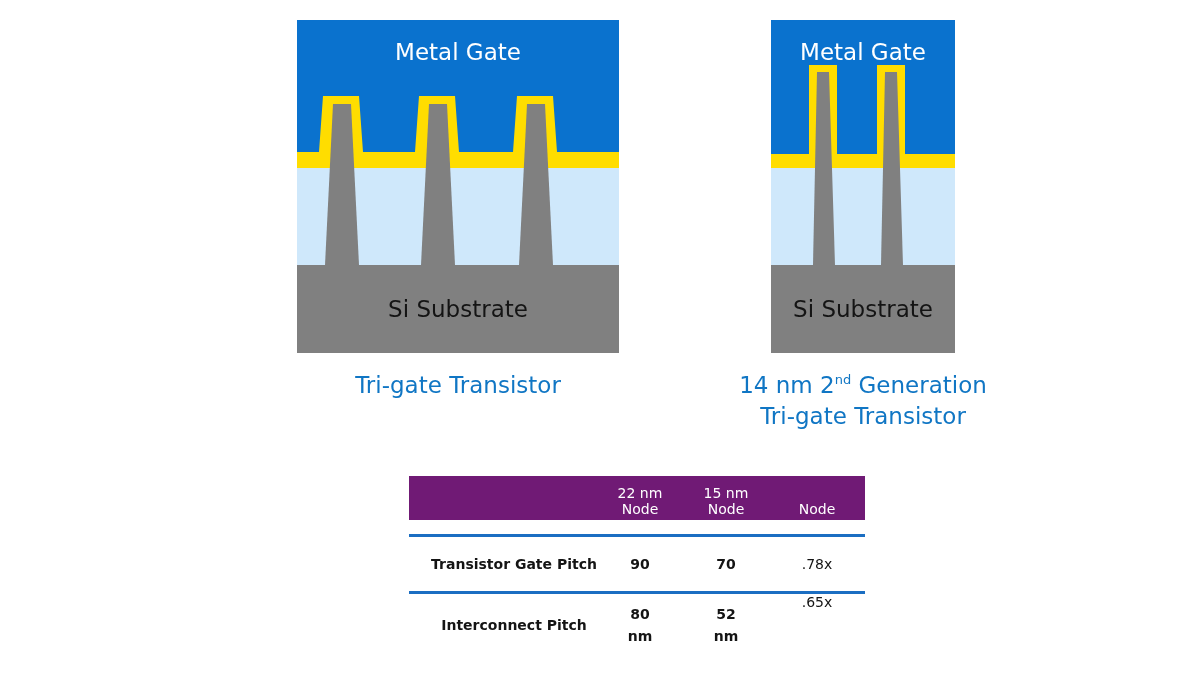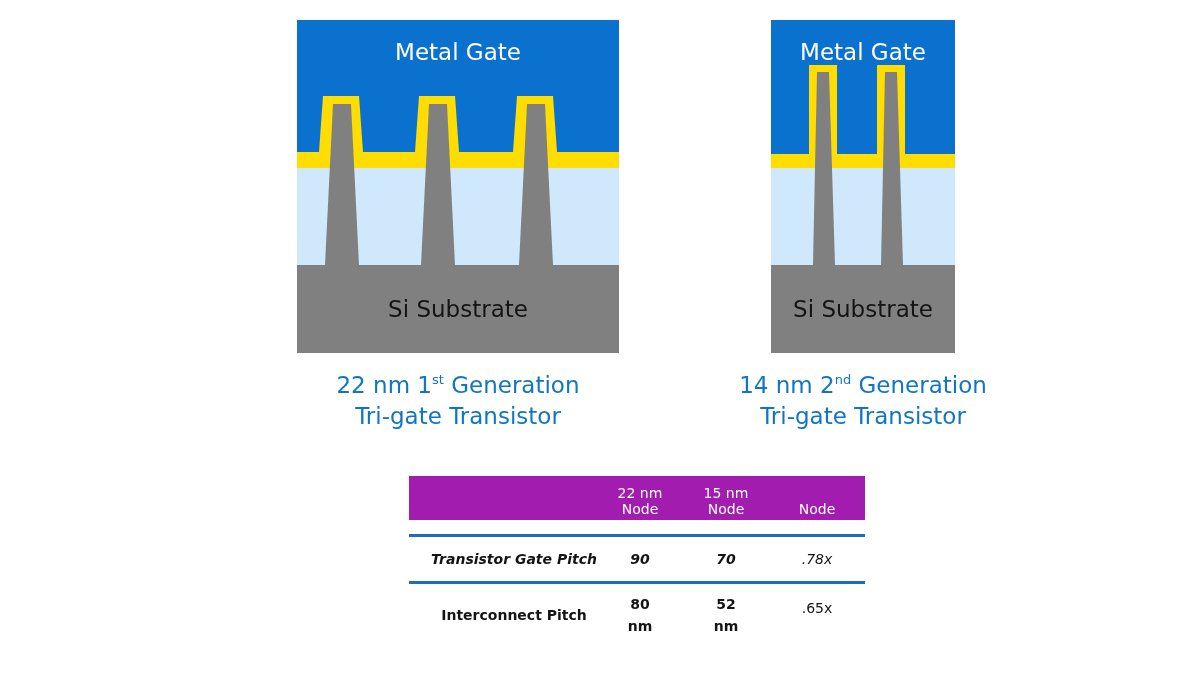--- a/index.html
+++ b/index.html
@@ -21,21 +21,21 @@
     font-family:"DejaVu Sans","Liberation Sans",sans-serif;
   }
   .caption sup{font-size:13px;vertical-align:super;line-height:0;}
   .cap-line{display:block;white-space:nowrap;}
 
   
   .table{
     position:absolute;left:368px;top:476px;width:456px;
   }
   .thead{
-    background:#a21caf;color:#ffffff;
+    background:#701a75;color:#ffffff;
     display:flex;align-items:flex-end;
     height:44px;box-sizing:border-box;padding-bottom:3px;
   }
   .thead .cell{font-size:14px;line-height:16px;text-align:center;}
   .row{display:flex;align-items:center;background:#ffffff;}
   .row .cell{font-size:14px;color:#141414;text-align:center;}
   .c-label{width:188px;text-align:left;padding-left:22px;box-sizing:border-box;
            font-weight:bold;font-size:14.5px;}
   .c-a{width:86px;}
   .c-b{width:86px;}
@@ -86,23 +86,20 @@
 
       <path d="M46,52 L58,52 L64,245 L42,245 Z" fill="#808080"></path>
       <path d="M114,52 L126,52 L132,245 L110,245 Z" fill="#808080"></path>
 
       <text x="92" y="40" text-anchor="middle" fill="#ffffff" font-family="DejaVu Sans, Liberation Sans, sans-serif" font-size="23">Metal Gate</text>
       <text x="92" y="297" text-anchor="middle" fill="#141414" font-family="DejaVu Sans, Liberation Sans, sans-serif" font-size="23">Si Substrate</text>
     </svg>
   </div>
 
   <div class="caption" style="left:256px;top:370px;width:322px;">
-    <span class="cap-line">
-      <span>22 nm 1</span><sup>st</sup><span> Generation</span>
-    </span>
     <span class="cap-line">Tri-gate Transistor</span>
   </div>
 
   <div class="caption" style="left:672px;top:370px;width:300px;text-align:center;">
     <span class="cap-line">
       <span>14 nm 2</span><sup>nd</sup><span> Generation</span>
     </span>
     <span class="cap-line">Tri-gate Transistor</span>
   </div>
 
@@ -119,36 +116,36 @@
         <span class="hdr-sub">Node</span>
       </div>
       <div class="cell c-s">
         <span class="hdr-sub">Node</span>
       </div>
     </div>
 
     <div class="gap"></div>
     <div class="rule"></div>
 
-    <div class="row rowbody" style="height:44px;font-style:italic;">
+    <div class="row rowbody" style="height:54px;">
       <div class="cell c-label">Transistor Gate Pitch</div>
       <div class="cell c-a val-bold">90</div>
       <div class="cell c-b val-bold">70</div>
       <div class="cell c-s">.78x</div>
     </div>
     <div class="rule"></div>
 
     <div class="row rowbody tall">
       <div class="cell c-label">Interconnect Pitch</div>
       <div class="cell c-a stacked val-bold">
         <span>80</span>
         <span>nm</span>
       </div>
       <div class="cell c-b stacked val-bold">
         <span>52</span>
         <span>nm</span>
       </div>
-      <div class="cell c-s" style="align-self:flex-start;padding-top:16px;">.65x</div>
+      <div class="cell c-s" style="align-self:flex-start;padding-top:0;">.65x</div>
     </div>
 
   </div>
 
 </div>
 
 </body></html>

